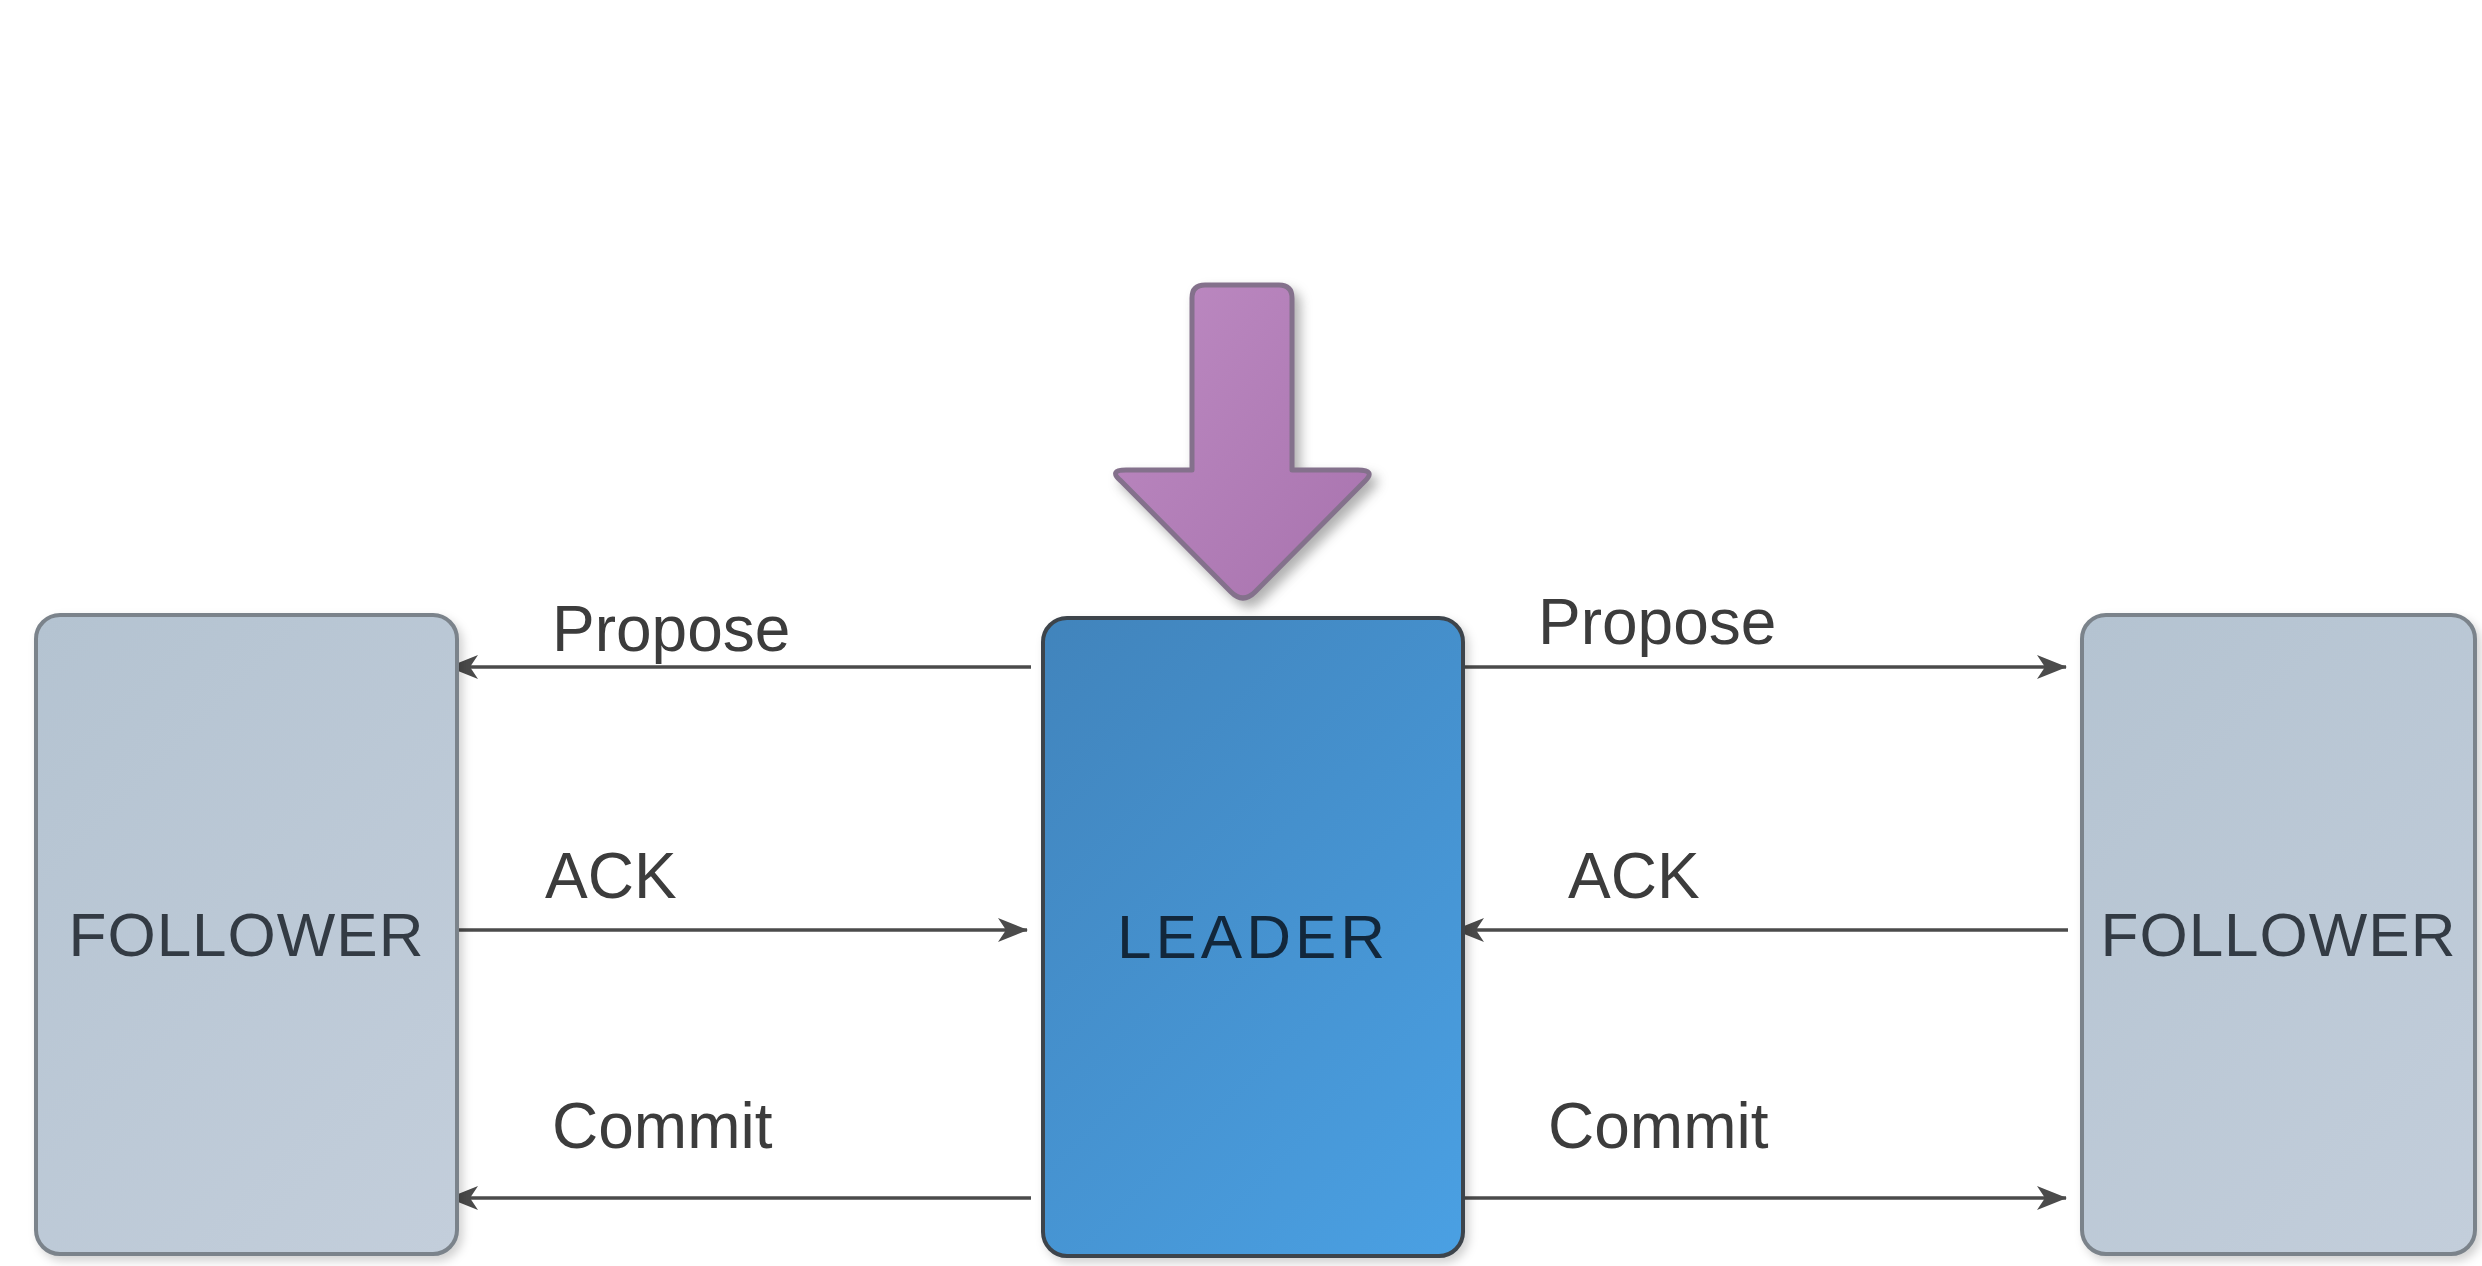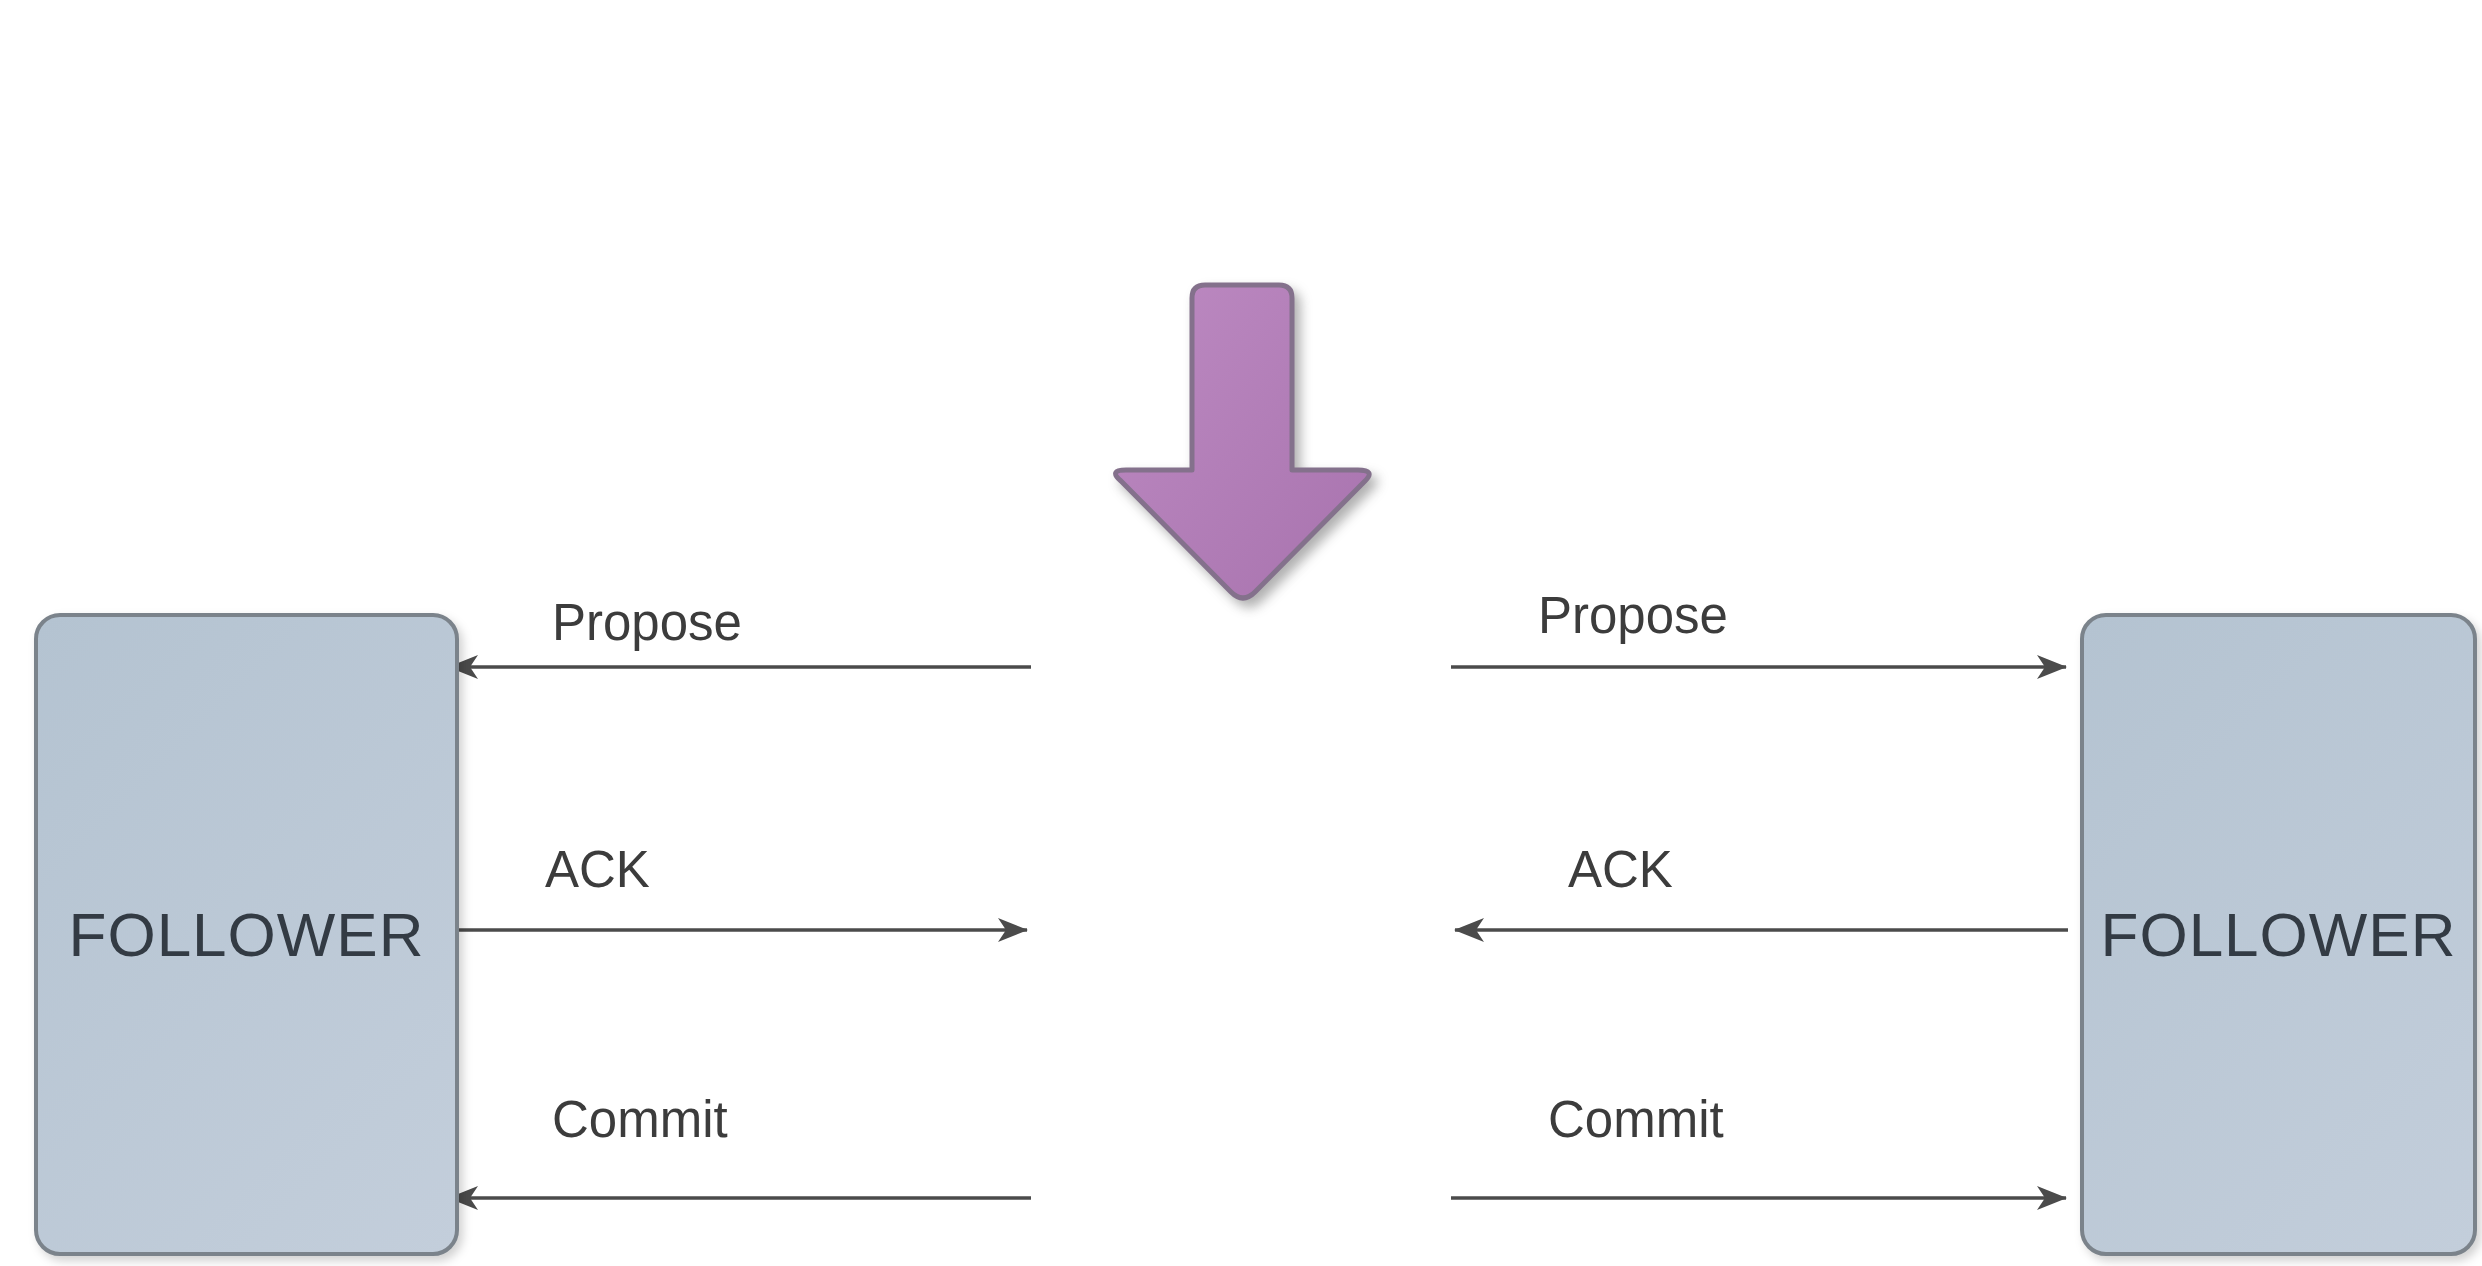--- a/index.html
+++ b/index.html
@@ -55,21 +55,21 @@
   .leader{
     background:linear-gradient(135deg,var(--leader-fill-a,#4184bc) 0%,var(--leader-fill-b,#4aa0e3) 100%);
     border:4px solid var(--leader-border,#3d444b);
   }
   .leader .node-label{
     font-size:62px;letter-spacing:4px;
     color:var(--leader-text,#12273b);
   }
   .msg-label{
     position:absolute;
-    font-size:51px;line-height:1;
+    font-size:64px;line-height:1;
     color:var(--label-color,#3c3c3c);
     white-space:nowrap;
   }
 </style>
 </head>
 <body>
 
 <div class="canvas">
 
 
@@ -94,20 +94,23 @@
 
     <line class="connector" x1="1451" y1="667" x2="2066" y2="667" marker-end="url(#arrowhead)"></line>
     <line class="connector" x1="2068" y1="930" x2="1455" y2="930" marker-end="url(#arrowhead)"></line>
     <line class="connector" x1="1451" y1="1198" x2="2066" y2="1198" marker-end="url(#arrowhead)"></line>
   </svg>
 
   <div class="node follower" style="left:22px;top:613px;width:425px;height:643px;">
     <span class="node-label">FOLLOWER</span>
   </div>
 
+  <div class="node leader" style="left:1029px;top:616px;width:424px;height:642px;">
+    <span class="node-label">LEADER</span>
+  </div>
 
   <div class="node follower" style="left:2068px;top:613px;width:397px;height:643px;">
     <span class="node-label">FOLLOWER</span>
   </div>
 
   <div class="msg-label" style="left:552px;top:597px;">Propose</div>
   <div class="msg-label" style="left:545px;top:844px;">ACK</div>
   <div class="msg-label" style="left:552px;top:1094px;">Commit</div>
 
   <div class="msg-label" style="left:1538px;top:590px;">Propose</div>

